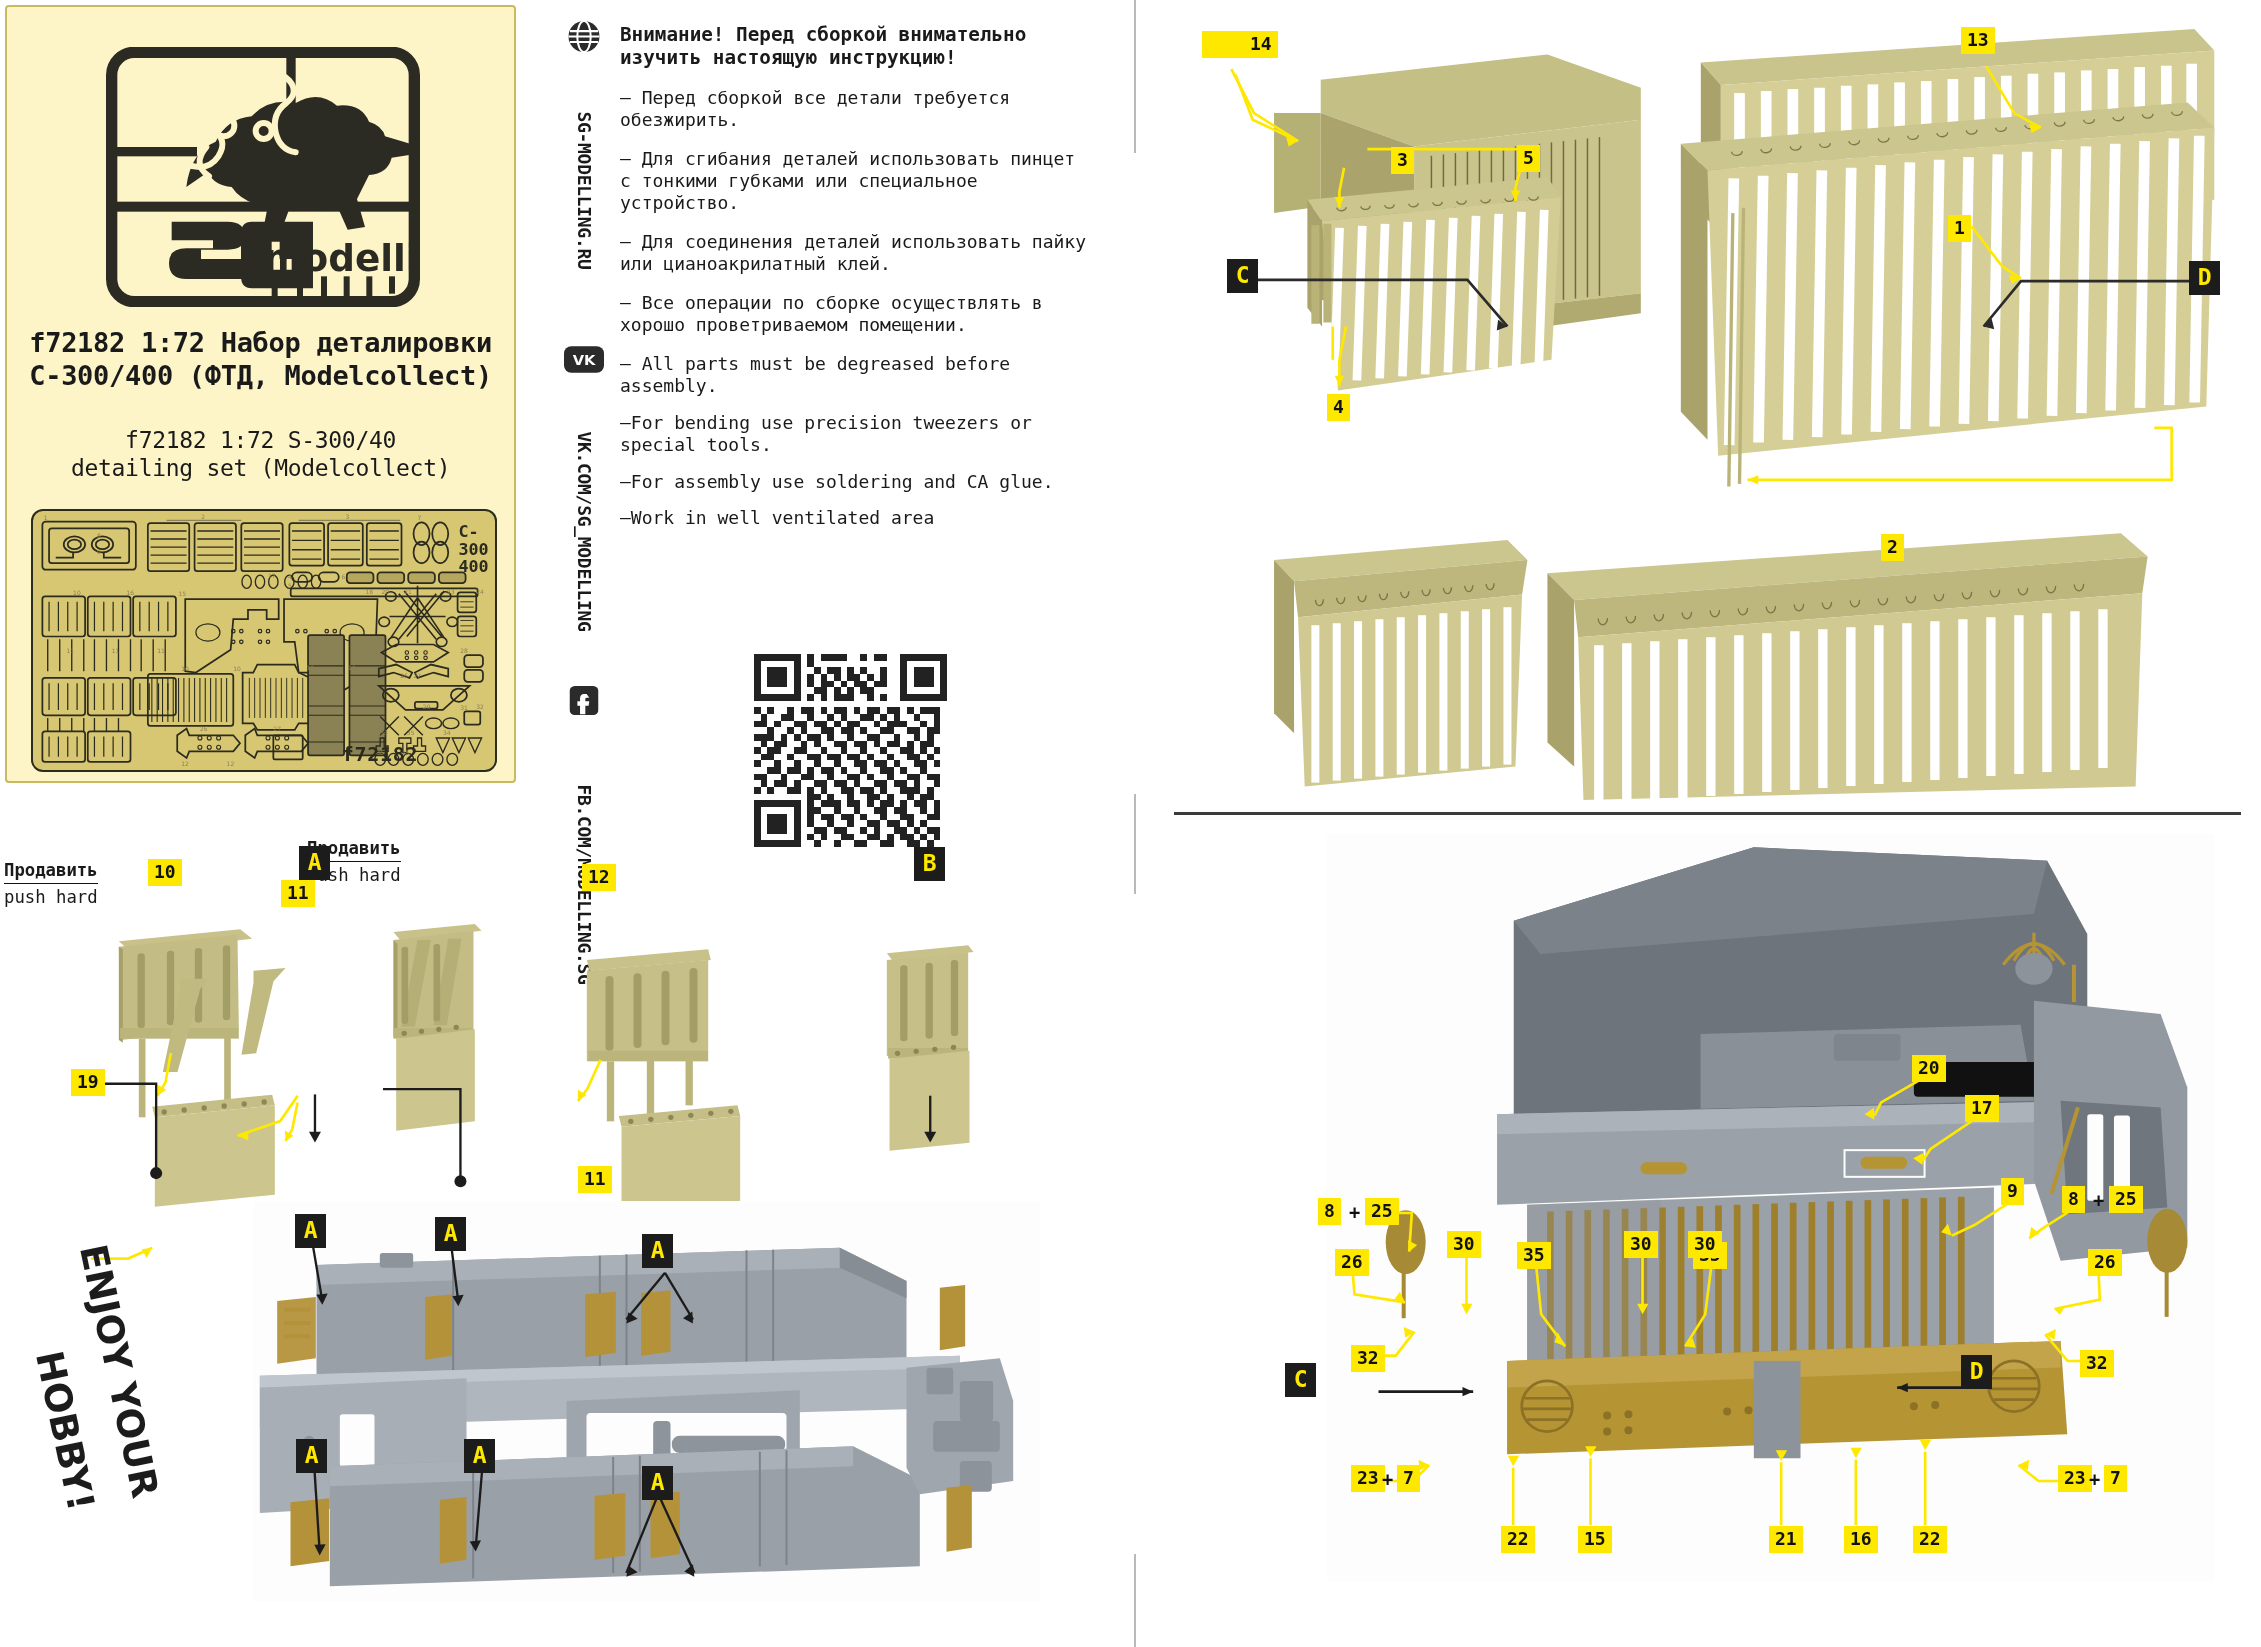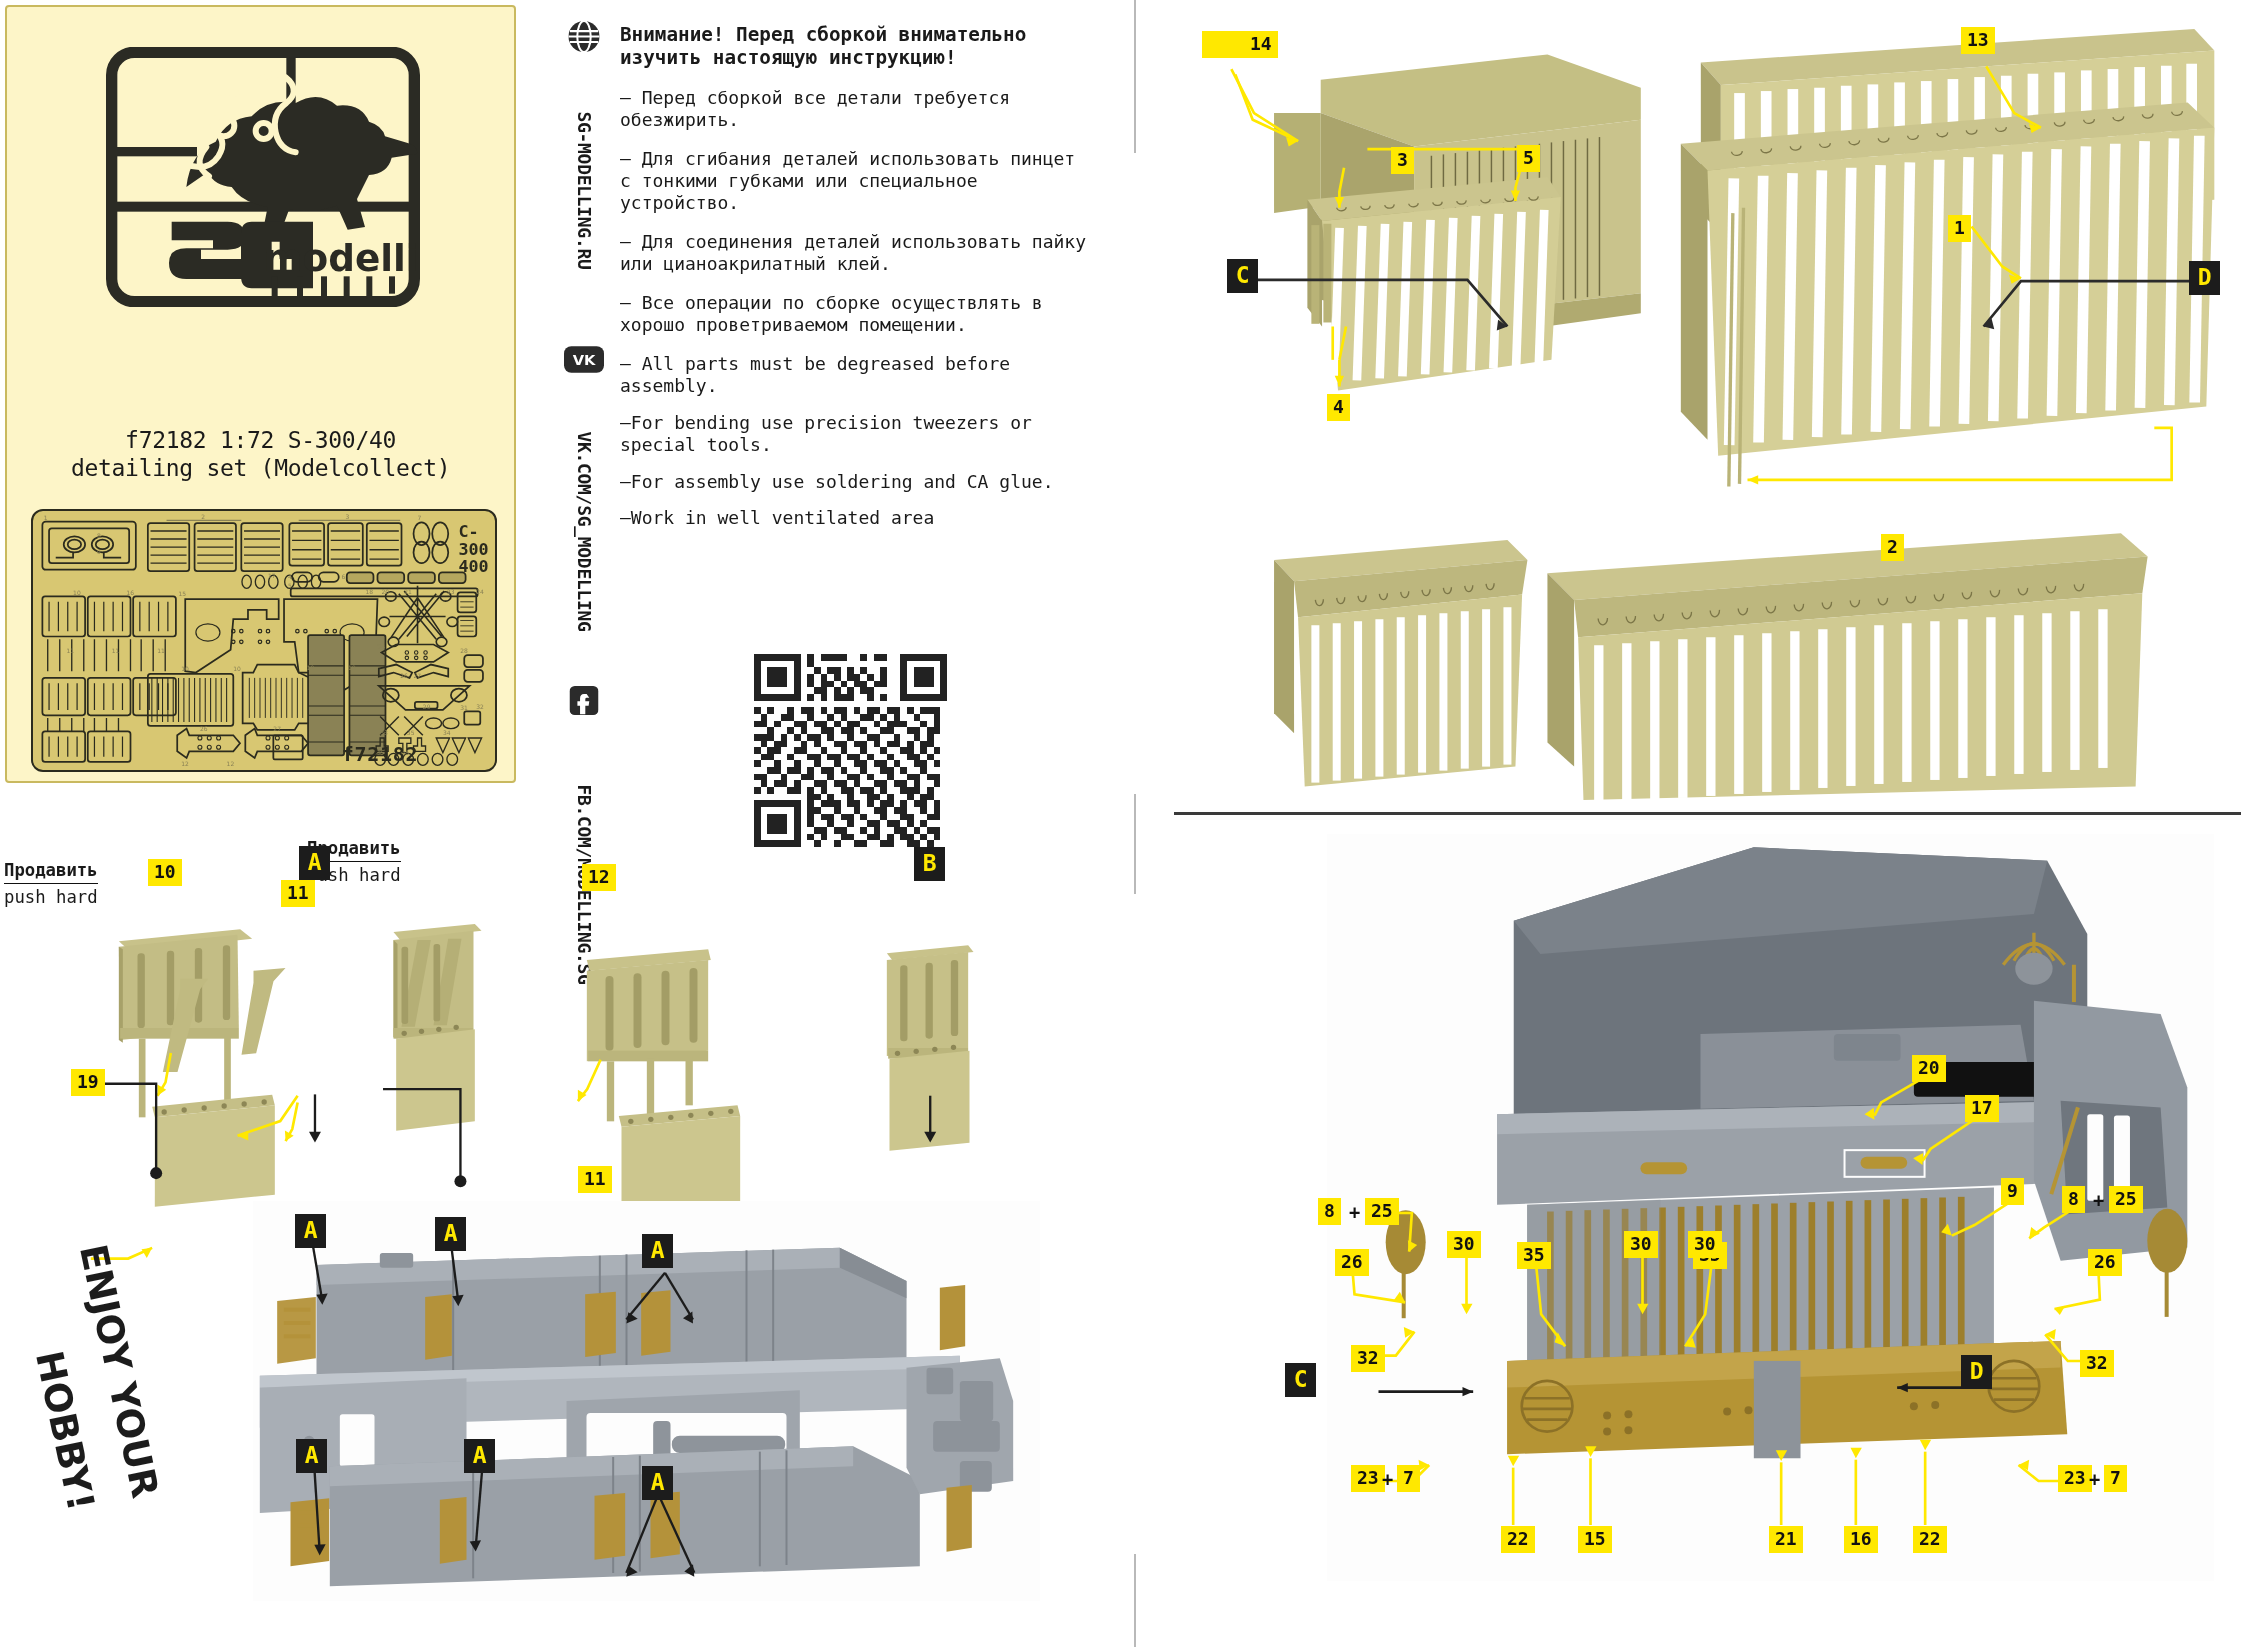--- a/index.html
+++ b/index.html
@@ -114,20 +114,24 @@
         <rect x="248" y="344" width="9" height="34"></rect>
           <rect x="286" y="344" width="9" height="34"></rect>
         <rect x="322" y="344" width="9" height="34"></rect>
           <rect x="356" y="344" width="9" height="34"></rect>
         <rect x="390" y="344" width="9" height="34"></rect>
           <rect x="424" y="344" width="9" height="26"></rect>
       </g>
     </svg>
   </div>
 
+  <div class="title-ru">
+    <div>f72182 1:72 Набор деталировки</div>
+    <div>С-300/400 (ФТД, Modelcollect)</div>
+  </div>
   <div class="title-en">
     <div>f72182 1:72 S-300/40</div>
     <div>detailing set (Modelcollect)</div>
   </div>
 
   <div id="fret">
     <svg viewBox="0 0 692 388" xmlns="http://www.w3.org/2000/svg">
       <g stroke="#2b2b1e" stroke-width="2.6" fill="none">
 
         <rect x="14" y="16" width="140" height="72" rx="5"></rect>

